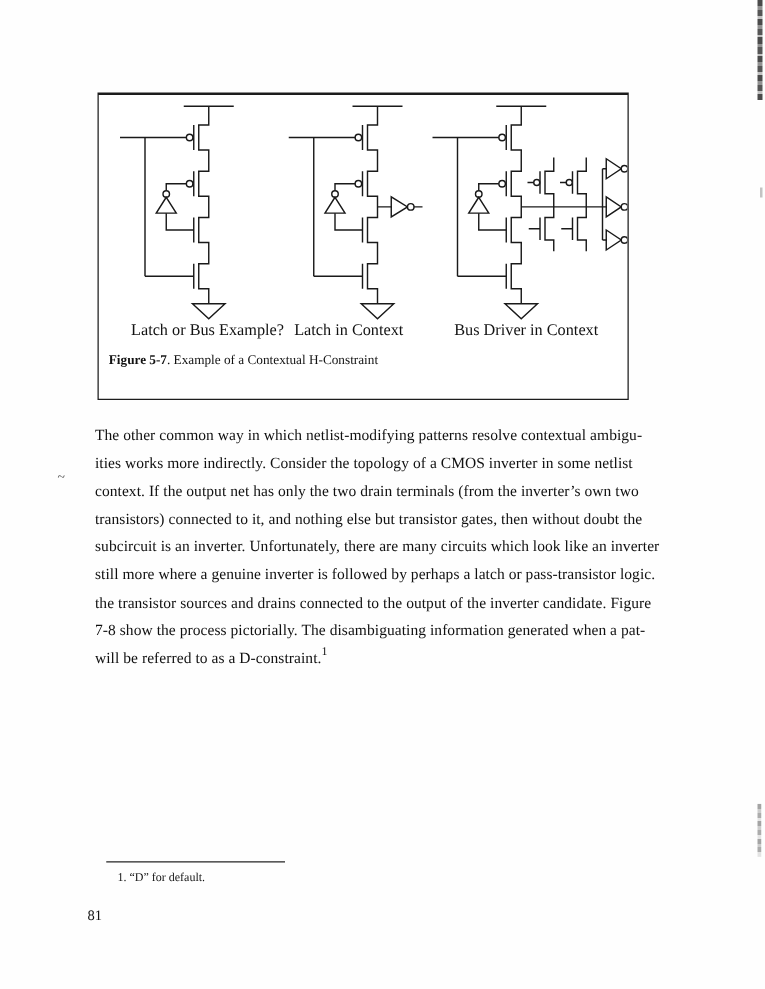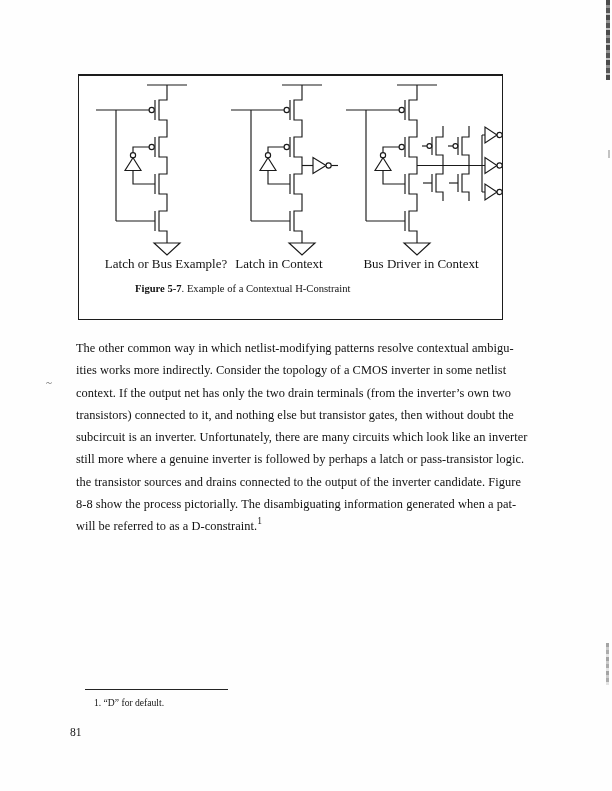--- a/index.html
+++ b/index.html
@@ -20,21 +20,21 @@
     box-sizing:border-box;background:#fff;
   }
   .figure-box svg{position:absolute;left:0;top:0;}
 
   .circuit-label{
     position:absolute;top:180px;transform:translateX(-50%);
     font-size:13px;white-space:nowrap;color:#121212;
   }
   .figure-caption{
     position:absolute;left:8px;top:207px;
-    font-size:10.6px;white-space:nowrap;color:#121212;margin-left:48px;
+    font-size:10.6px;white-space:nowrap;color:#121212;
   }
   .figure-caption b{font-weight:bold;}
 
   
   .body-text{
     position:absolute;left:76px;top:337px;width:470px;
     font-size:12.4px;line-height:22.3px;color:#101010;
     letter-spacing:0.05px;
   }
   .body-text .tline{white-space:nowrap;height:22.3px;}
@@ -181,21 +181,21 @@
   </div>
 
   <div class="body-text">
     <div class="tline">The other common way in which netlist-modifying patterns resolve contextual ambigu-</div>
     <div class="tline">ities works more indirectly. Consider the topology of a CMOS inverter in some netlist</div>
     <div class="tline">context. If the output net has only the two drain terminals (from the inverter’s own two</div>
     <div class="tline">transistors) connected to it, and nothing else but transistor gates, then without doubt the</div>
     <div class="tline">subcircuit is an inverter. Unfortunately, there are many circuits which look like an inverter</div>
     <div class="tline">still more where a genuine inverter is followed by perhaps a latch or pass-transistor logic.</div>
     <div class="tline">the transistor sources and drains connected to the output of the inverter candidate. Figure</div>
-    <div class="tline">8-8 show the process pictorially. The disambiguating information generated when a pat-</div>
+    <div class="tline">7-8 show the process pictorially. The disambiguating information generated when a pat-</div>
     <div class="tline">
       <span>will be referred to as a D-constraint.</span><sup>1</sup>
     </div>
   </div>
 
   <div class="footnote-rule"></div>
   <div class="footnote">1.  “D” for default.</div>
   <div class="page-number">81</div>
 
   <div class="edge-strip-top"></div>

